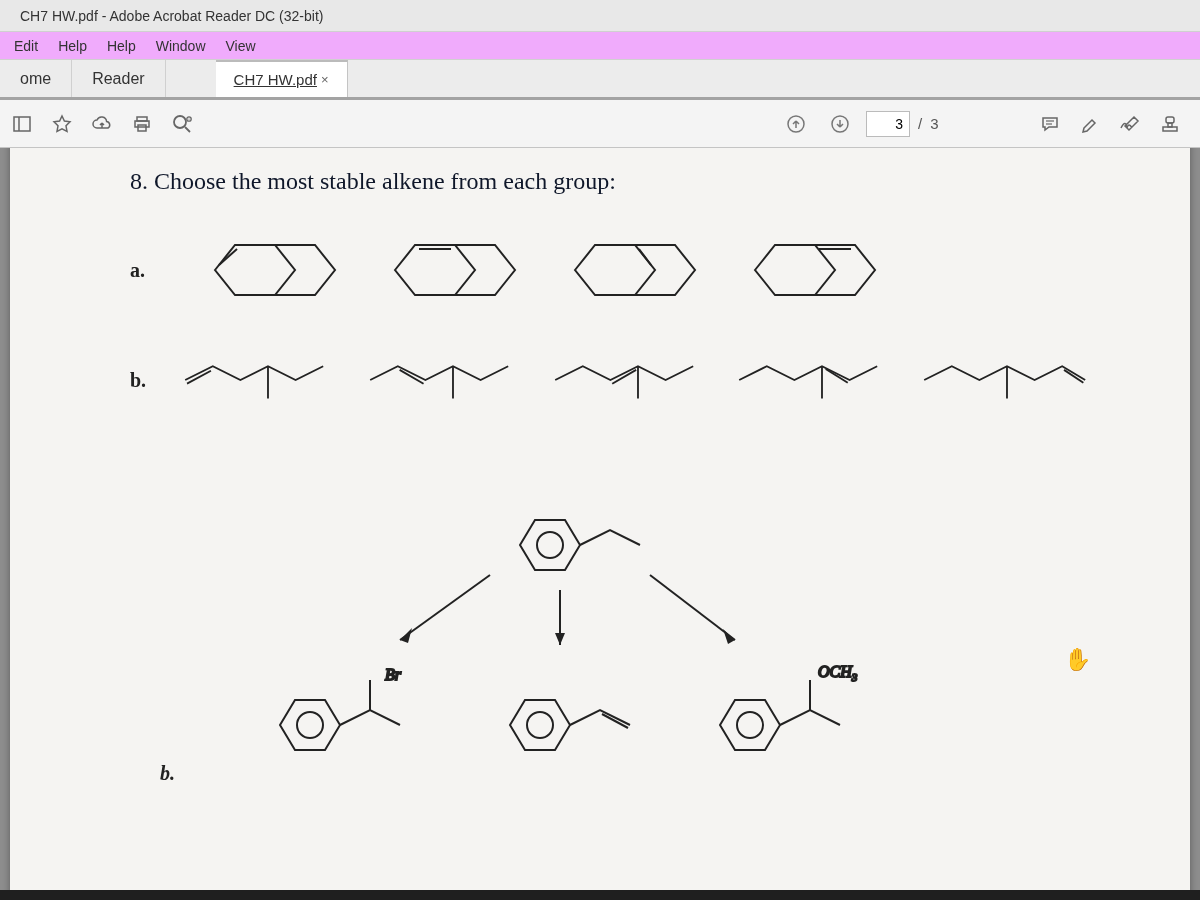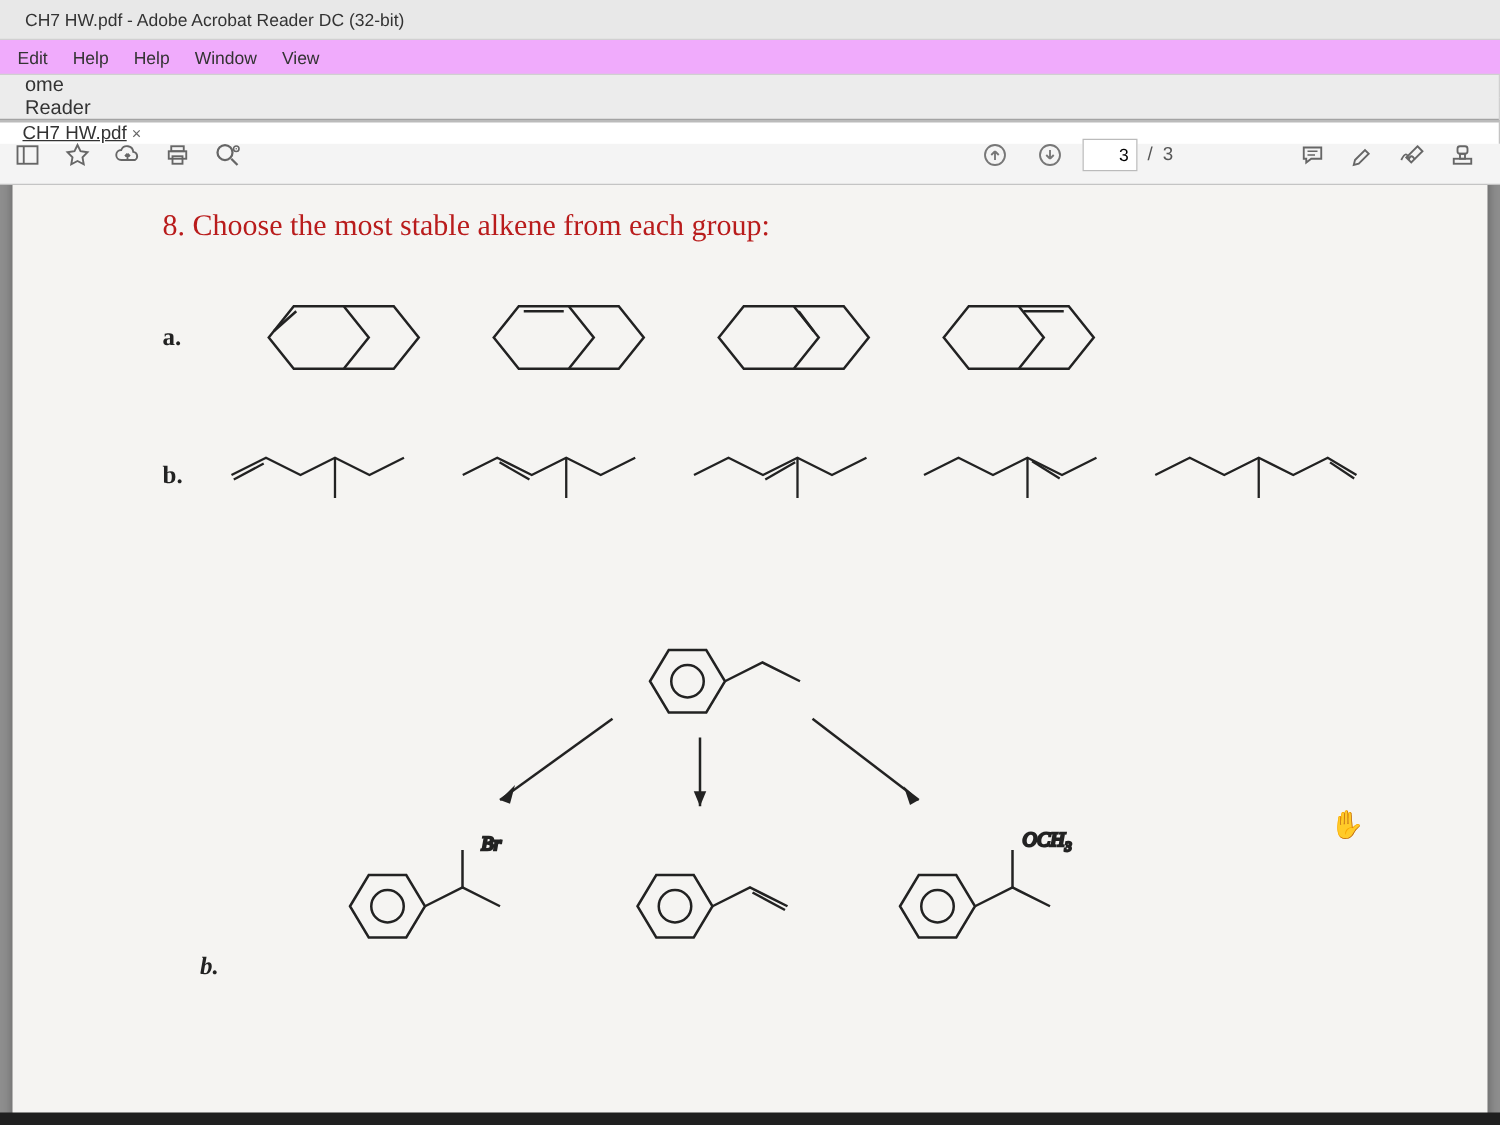--- a/index.html
+++ b/index.html
@@ -35,22 +35,21 @@
     border-bottom: 1px solid #d0d0d0;
   }
   .menubar .menu-item {
     padding: 0 10px;
     cursor: default;
   }
   .tabrow {
     height: 40px;
     background: #ececec;
     display: flex; align-items: stretch;
-    border-bottom: 5px solid #a3a3a3;
-    flex-direction: column;
+    border-bottom: 3px solid #a3a3a3;
   }
   .tabrow .nav-tab {
     padding: 0 20px;
     display: flex; align-items: center;
     font-size: 16px;
     color: #333;
     border-right: 1px solid #d0d0d0;
     cursor: default;
   }
   .tabrow .doc-tab {
@@ -117,21 +116,21 @@
     top: -10px;
     width: 1180px;
     height: 800px;
     background: #f5f4f2;
     box-shadow: 0 2px 8px rgba(0,0,0,.35);
     padding: 30px 100px 20px 120px;
   }
   .q-heading {
     font-family: "Times New Roman", serif;
     font-size: 24px;
-    color: #b91c1c;
+    color: #0f172a;
     margin: 0 0 30px 0;
   }
   .q-heading .num { font-weight: 400; }
   .row-label {
     font-family: "Times New Roman", serif;
     font-size: 20px; font-weight: bold;
     color: #222;
   }
   .section-a {
     display: flex; align-items: center;

